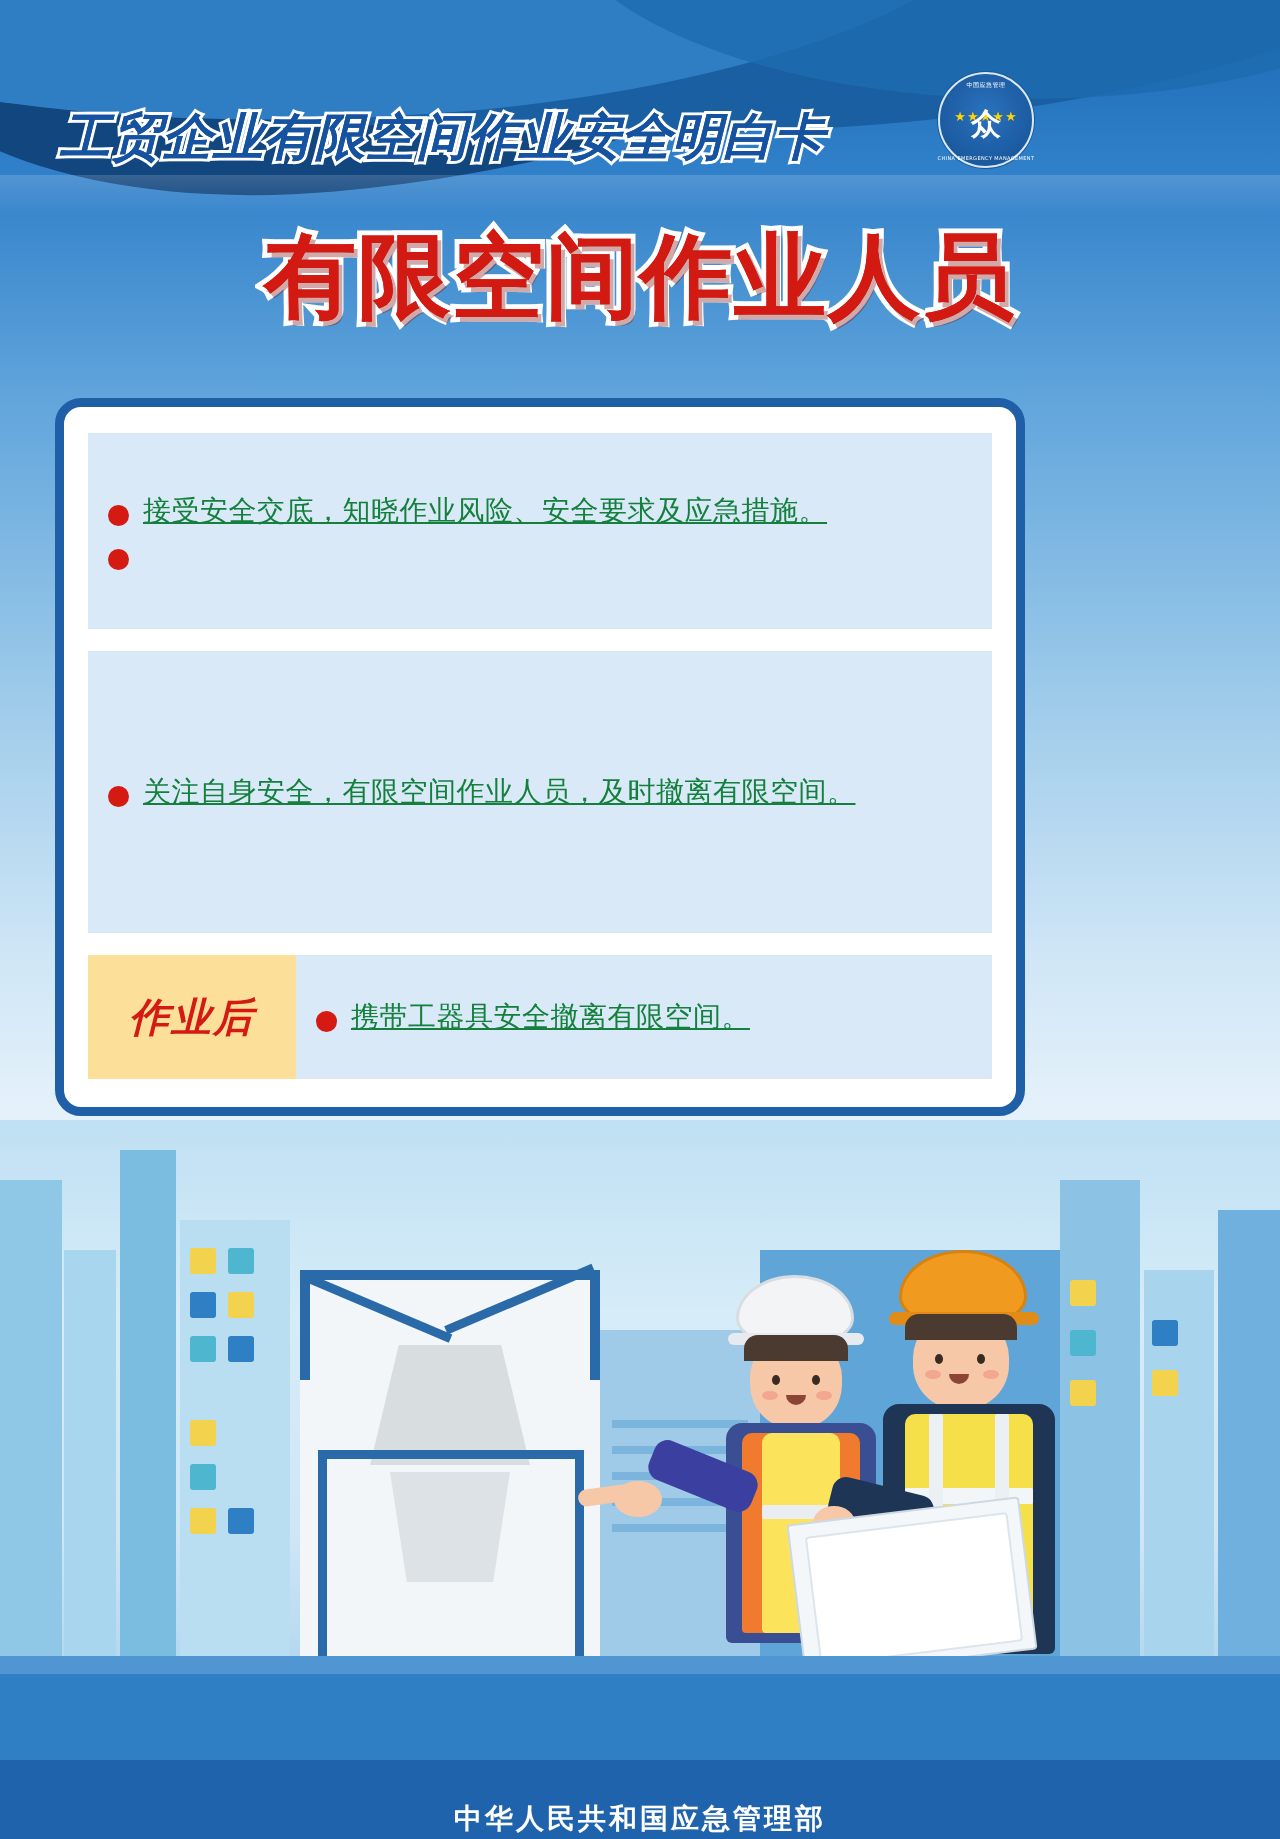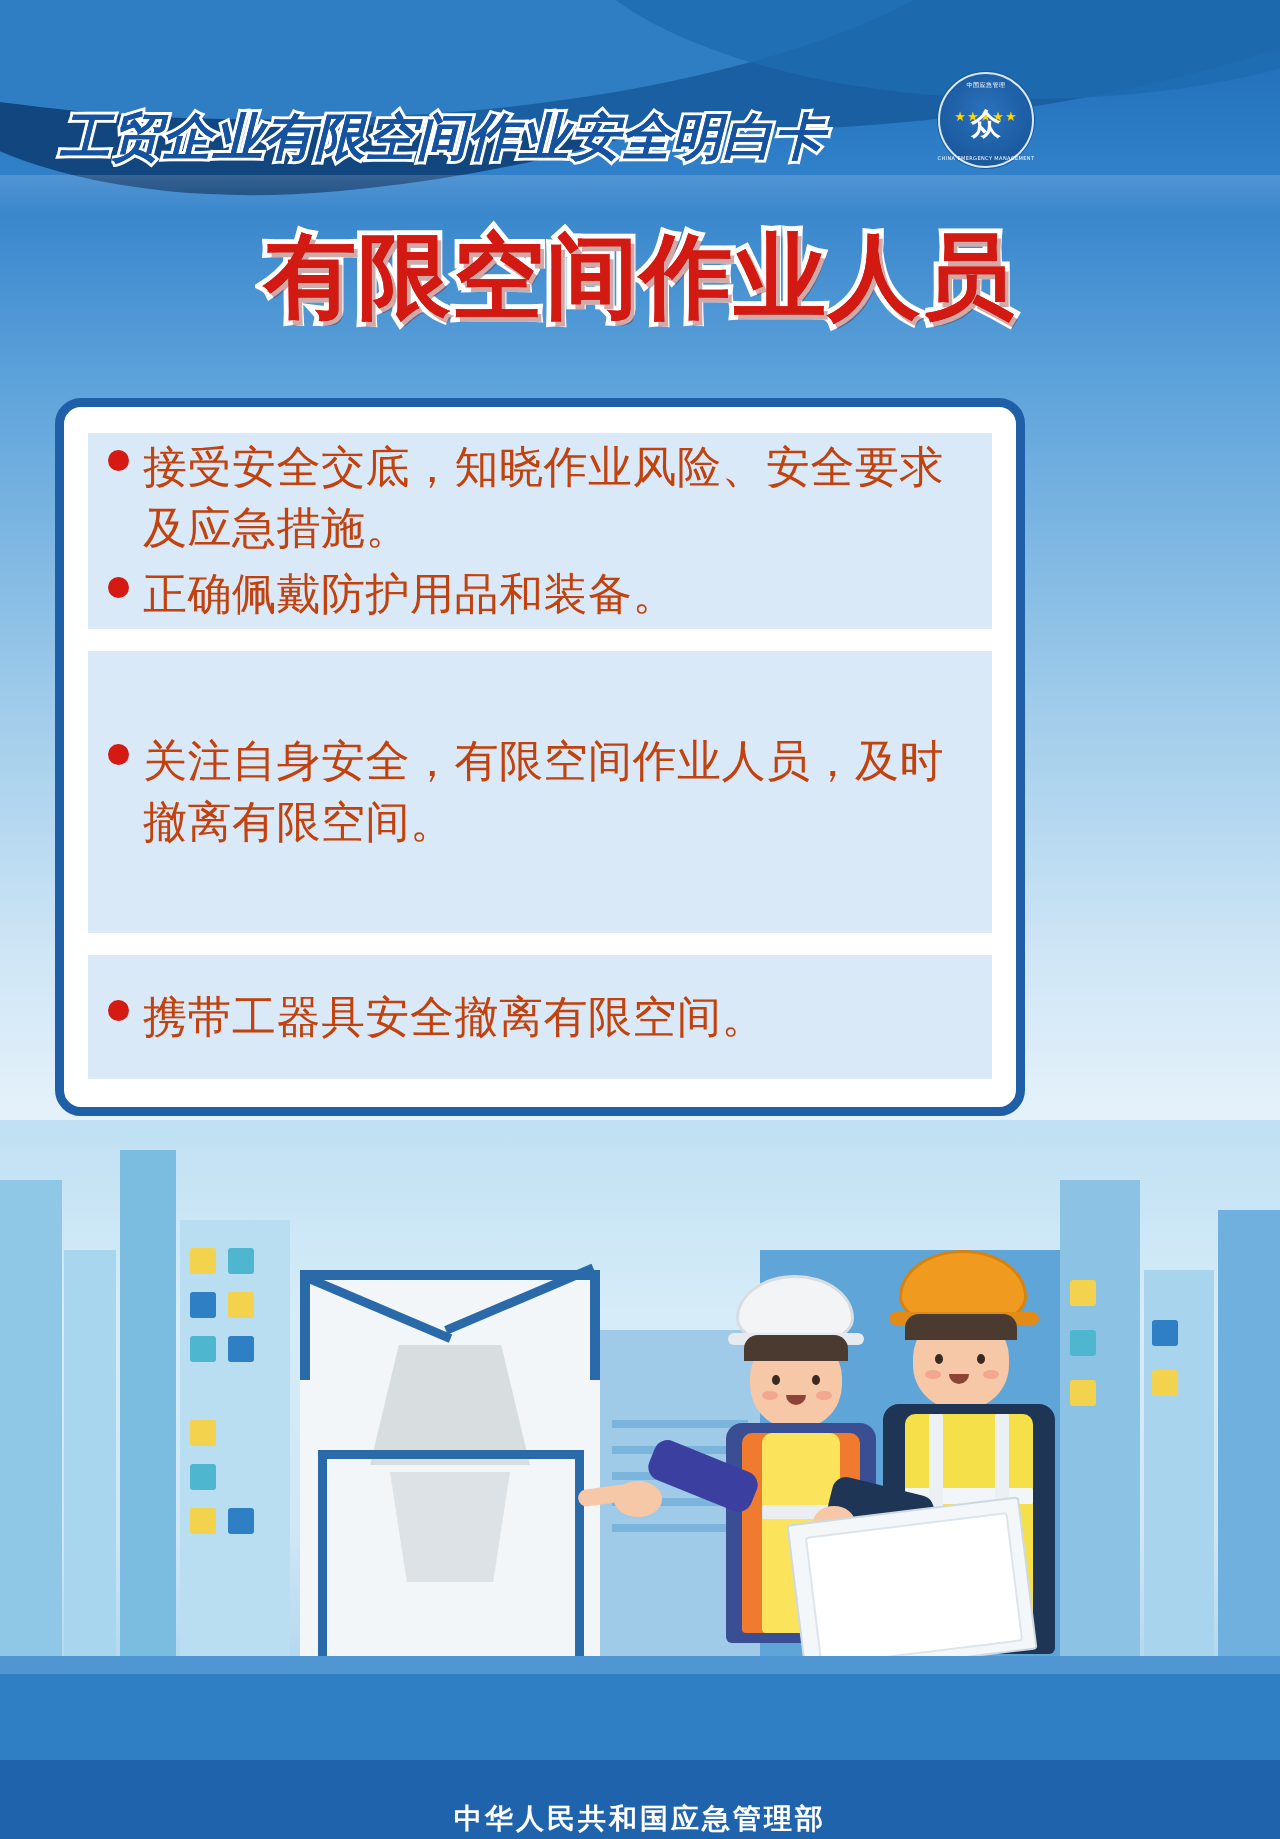--- a/index.html
+++ b/index.html
@@ -59,21 +59,21 @@
     padding:26px 24px 24px 24px;box-sizing:border-box;
     display:flex;flex-direction:column;gap:22px;}
   .row{display:flex;align-items:stretch;background:#ffffff;}
   .row .label{flex:0 0 208px;background:#fce09a;display:flex;align-items:center;
     justify-content:center;color:#d51a13;font-size:40px;font-weight:800;font-style:italic;
     letter-spacing:2px;}
   .row .body{flex:1;background:#d9e9f8;padding:16px 22px 16px 20px;box-sizing:border-box;
     display:flex;flex-direction:column;justify-content:center;gap:6px;}
   .bullet{display:flex;align-items:flex-start;gap:14px;}
   .dot{flex:0 0 auto;width:21px;height:21px;border-radius:50%;background:#d51a13;margin-top:13px;}
-  .btext{font-size:44px;line-height:1.38;color:#c2410c;letter-spacing:.5px;}
+  .btext{font-size:28px;line-height:1.38;color:#15803d;letter-spacing:.5px;text-decoration:underline;}
   .r1{height:196px;}
   .r2{height:282px;}
   .r3{height:124px;}
 
   
   .illus{position:absolute;left:0;right:0;top:1120px;height:640px;overflow:hidden;}
   .sky{position:absolute;inset:0;background:linear-gradient(180deg,#bfe0f3 0%,#d6ecf8 30%,#cfe6f5 65%,#9fcdea 100%);}
   .ground{position:absolute;left:0;right:0;bottom:0;height:86px;background:#2f7fc4;}
   .ground2{position:absolute;left:0;right:0;bottom:86px;height:18px;background:#4f96d2;}
   .tower{position:absolute;background:#a8d3ec;}
@@ -130,35 +130,35 @@
     <div class="card-inner">
 
       <div class="row r1">
         <div class="body">
           <div class="bullet">
             <div class="dot"></div>
             <div class="btext">接受安全交底，知晓作业风险、安全要求及应急措施。</div>
           </div>
           <div class="bullet">
             <div class="dot"></div>
-            <div class="btext">正确佩戴防护用品和装备。</div>
           </div>
         </div>
       </div>
 
       <div class="row r2">
         <div class="body">
           <div class="bullet">
             <div class="dot"></div>
             <div class="btext">关注自身安全，有限空间作业人员，及时撤离有限空间。</div>
           </div>
         </div>
       </div>
 
       <div class="row r3">
+        <div class="label">作业后</div>
         <div class="body">
           <div class="bullet">
             <div class="dot"></div>
             <div class="btext">携带工器具安全撤离有限空间。</div>
           </div>
         </div>
       </div>
 
     </div>
   </div>

